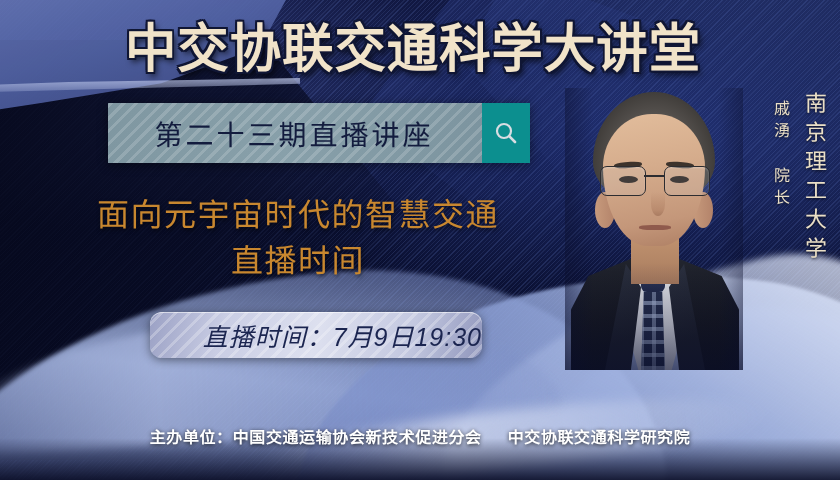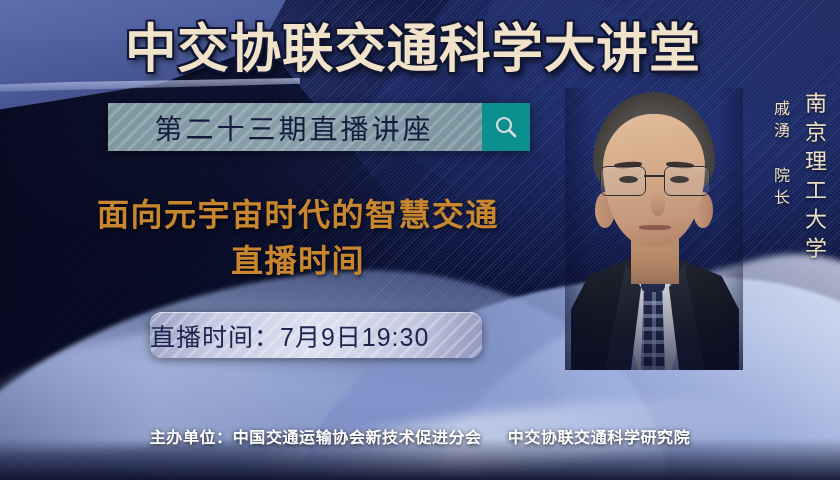--- a/index.html
+++ b/index.html
@@ -313,21 +313,21 @@
       3px 4px 7px rgba(0,0,0,0.75);
     transform: scaleX(0.97);
   }
 
   
   .subtitle-bar {
     position: absolute;
     left: 108px;
     top: 103px;
     width: 422px;
-    height: 48px;
+    height: 60px;
     display: flex;
     align-items: stretch;
     box-shadow: 0 2px 10px rgba(0,0,0,0.45);
   }
   .subtitle-text-wrap {
     position: relative;
     flex: 1;
     background: linear-gradient(100deg, #7f97a1 0%, #88a0aa 48%, #7c949f 100%);
     overflow: hidden;
     display: flex;
@@ -368,40 +368,41 @@
 
   
   .lecture-title {
     position: absolute;
     left: 38px;
     top: 192px;
     width: 520px;
     text-align: center;
     font-size: 32px;
     line-height: 46px;
-    font-weight: 700;
+    font-weight: 400;
     color: #c8872f;
     letter-spacing: 1.5px;
     text-shadow: 1px 2px 4px rgba(0,0,0,0.65);
   }
 
   
   .time-badge {
     position: absolute;
     left: 150px;
     top: 312px;
     width: 332px;
     height: 46px;
     border-radius: 12px;
     background: linear-gradient(105deg, #9aa0c4 0%, #c9cde4 22%, #dde0ef 50%, #c3c8e0 78%, #9096bc 100%);
     box-shadow: 0 2px 10px rgba(0,0,0,0.45), inset 0 1px 0 rgba(255,255,255,0.55);
     display: flex;
     align-items: center;
-    justify-content: flex-start;
+    justify-content: flex-end;
     overflow: hidden;
+    font-style: italic;
   }
   .time-badge::after {
     content: "";
     position: absolute;
     inset: 0;
     background-image: repeating-linear-gradient(
       -45deg,
       rgba(255,255,255,0.00) 0px,
       rgba(255,255,255,0.00) 7px,
       rgba(255,255,255,0.25) 7px,

